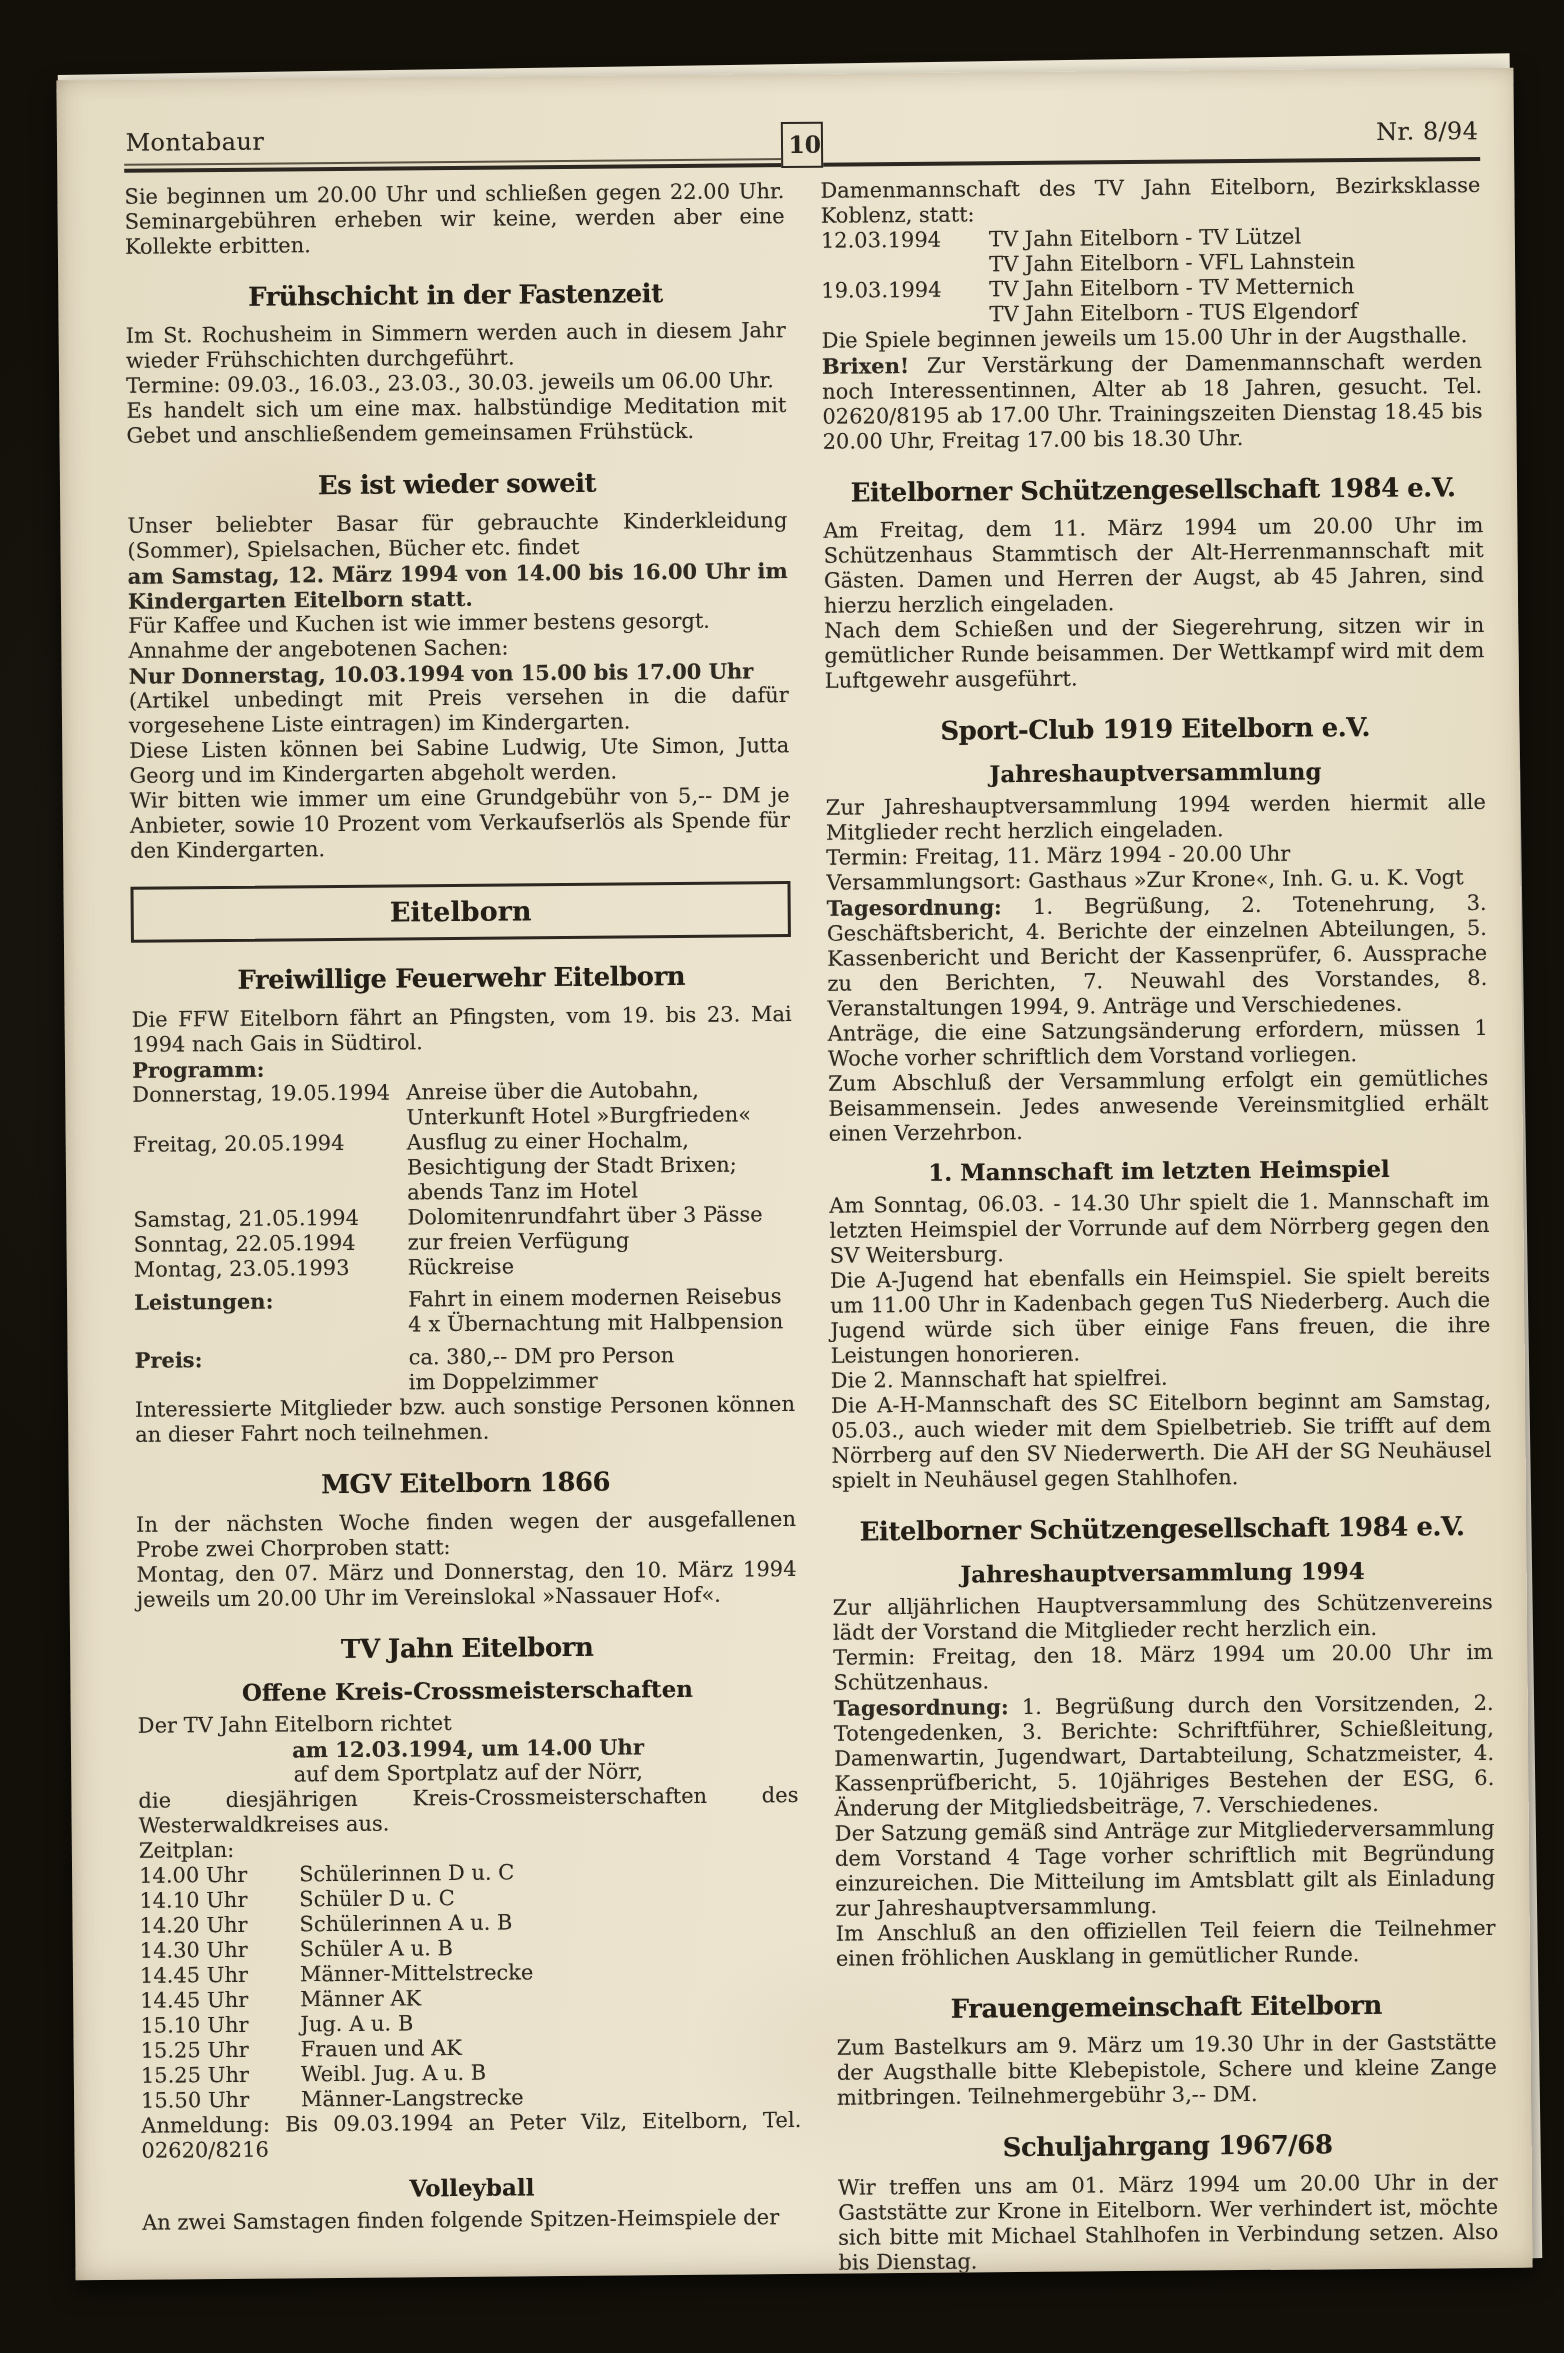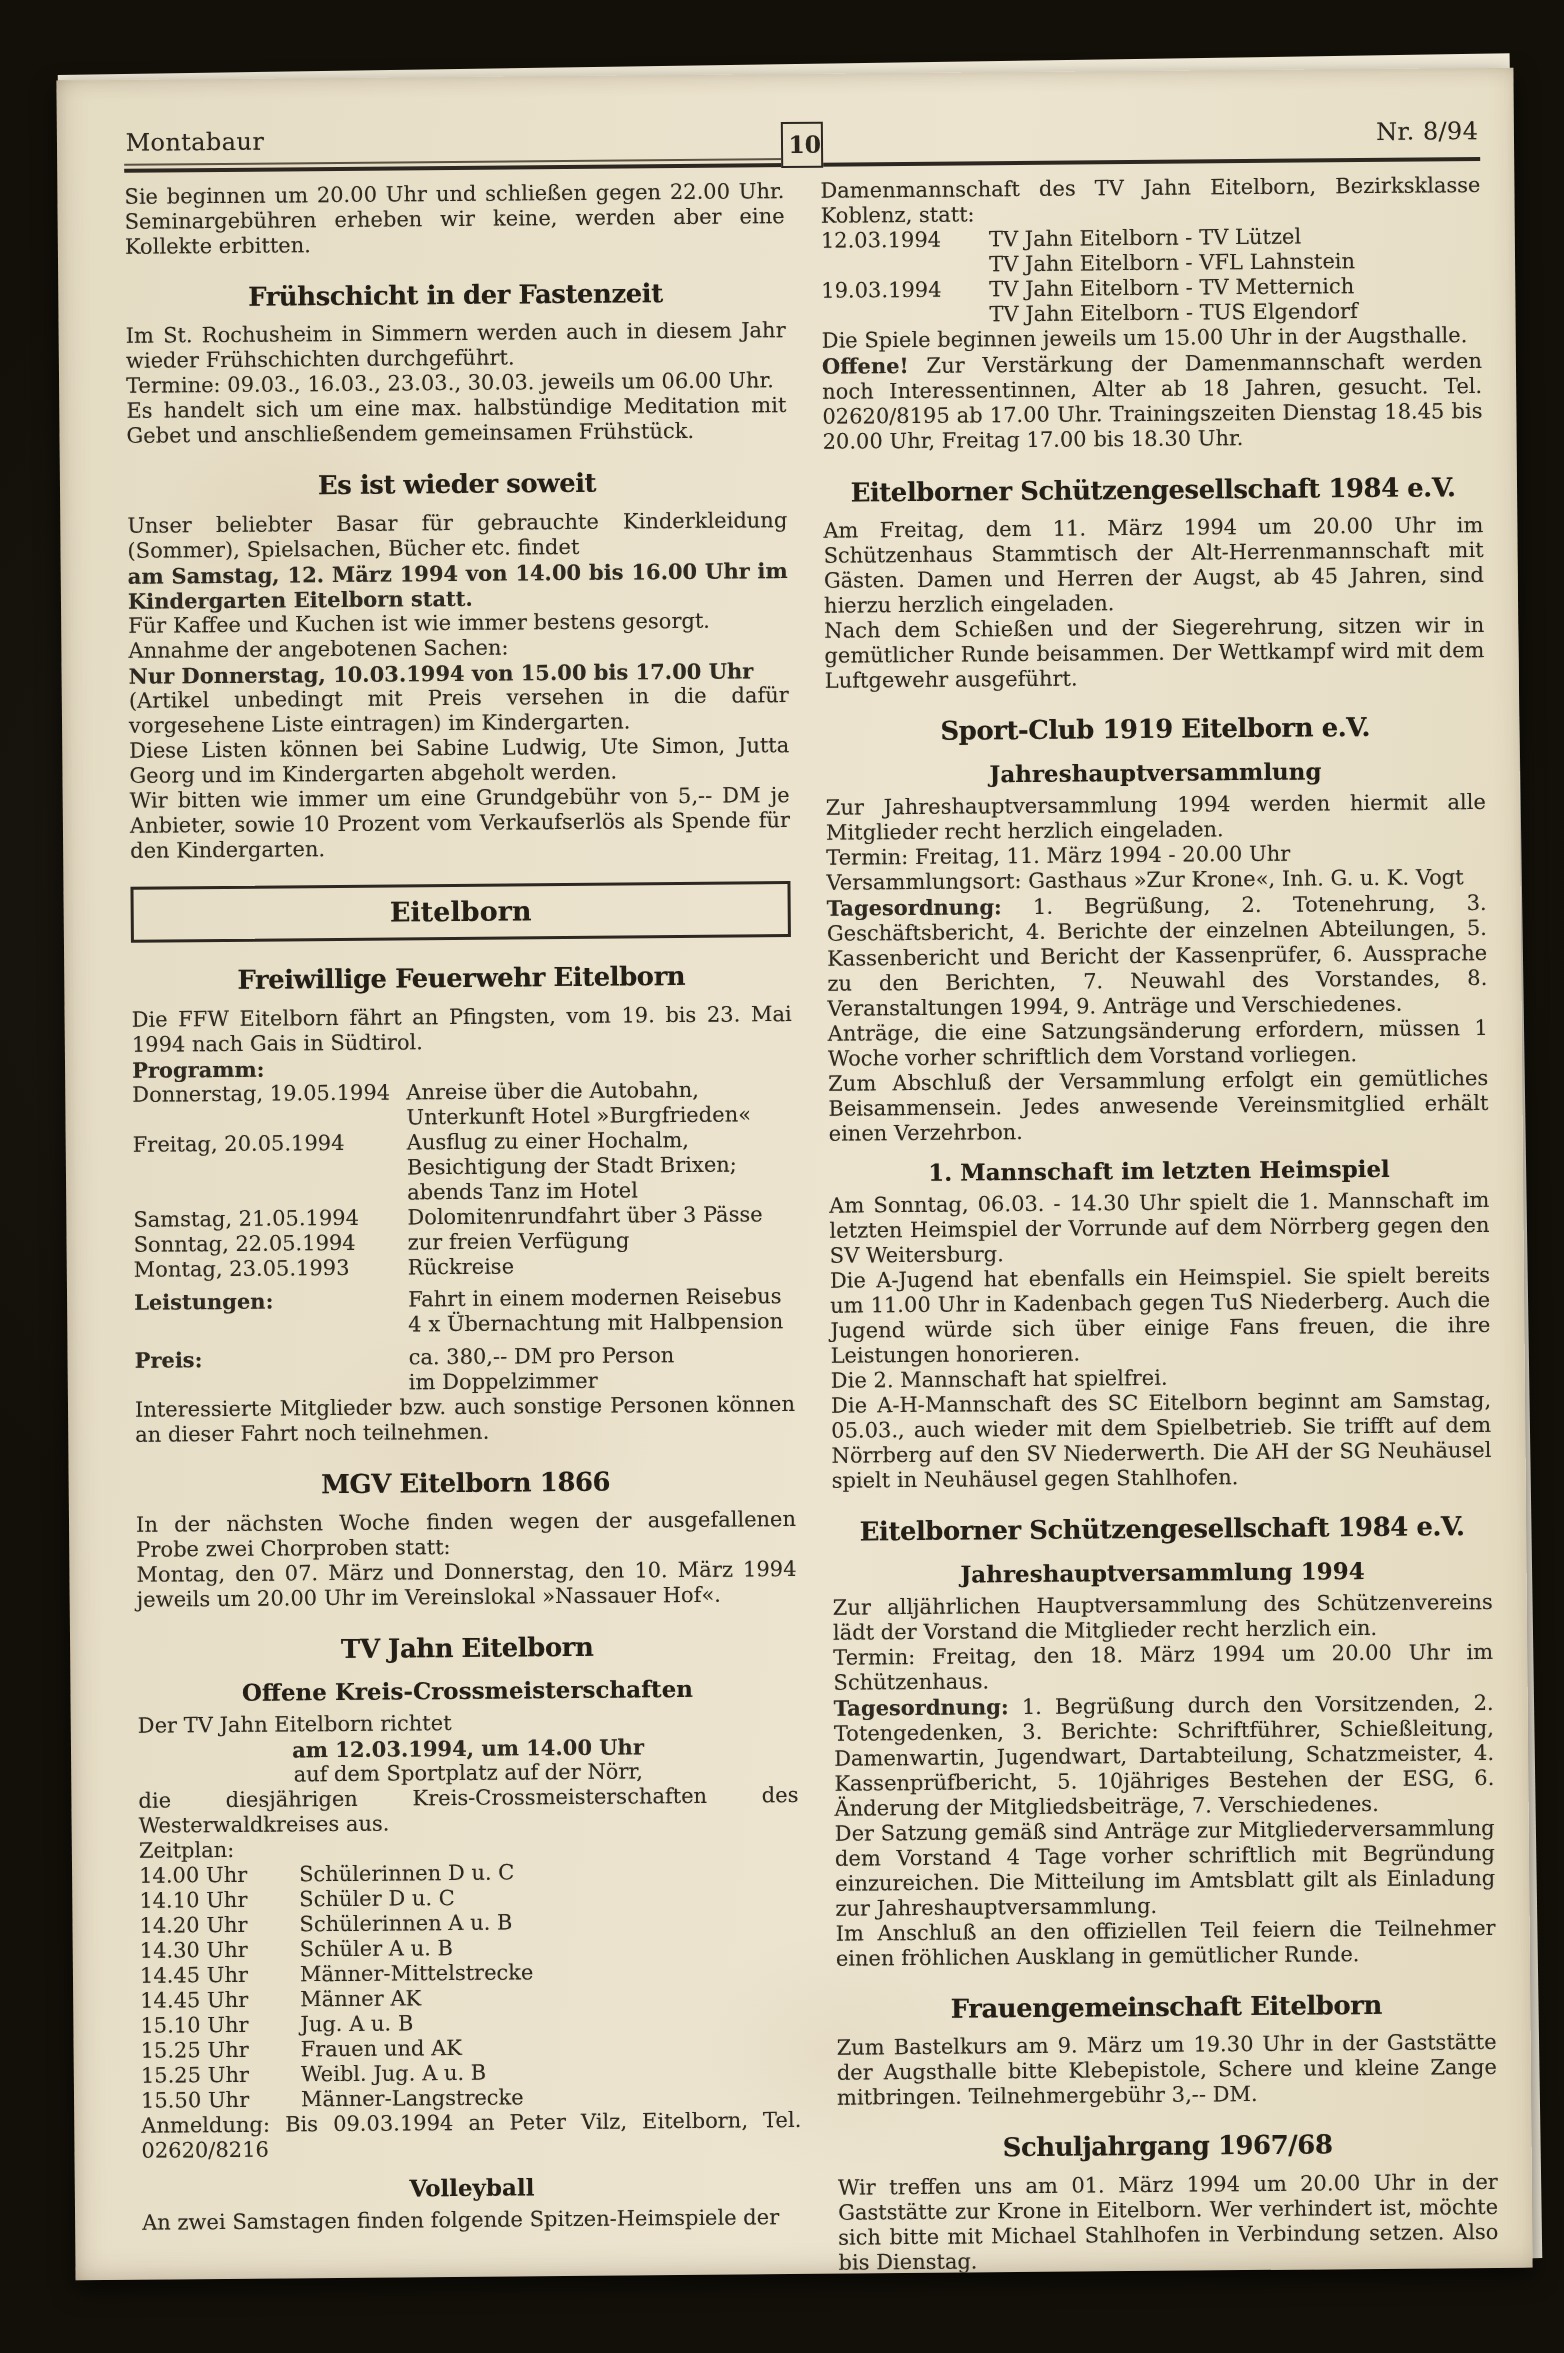--- a/index.html
+++ b/index.html
@@ -260,21 +260,21 @@
               </div>
             </div>
             <div class="row" style="--lw: 168px;">
               <div class="rl"></div>
               <div class="rv">
                 <div class="line">TV Jahn Eitelborn - TUS Elgendorf</div>
               </div>
             </div>
           </div>
           <div class="p">Die Spiele beginnen jeweils um 15.00 Uhr in der Augsthalle.</div>
-          <div class="p"><span class="bold">Offene!</span><span> Zur Verstärkung der Damenmannschaft werden noch Interessentinnen, Alter ab 18 Jahren, gesucht. Tel. 02620/8195 ab 17.00 Uhr. Trainingszeiten Dienstag 18.45 bis 20.00 Uhr, Freitag 17.00 bis 18.30 Uhr.</span></div>
+          <div class="p"><span class="bold">Brixen!</span><span> Zur Verstärkung der Damenmannschaft werden noch Interessentinnen, Alter ab 18 Jahren, gesucht. Tel. 02620/8195 ab 17.00 Uhr. Trainingszeiten Dienstag 18.45 bis 20.00 Uhr, Freitag 17.00 bis 18.30 Uhr.</span></div>
           <div class="h1">Eitelborner Schützengesellschaft 1984 e.V.</div>
           <div class="p">Am Freitag, dem 11. März 1994 um 20.00 Uhr im Schützenhaus Stammtisch der Alt-Herrenmannschaft mit Gästen. Damen und Herren der Augst, ab 45 Jahren, sind hierzu herzlich eingeladen.</div>
           <div class="p">Nach dem Schießen und der Siegerehrung, sitzen wir in gemütlicher Runde beisammen. Der Wettkampf wird mit dem Luftgewehr ausgeführt.</div>
           <div class="h1">Sport-Club 1919 Eitelborn e.V.</div>
           <div class="h2">Jahreshauptversammlung</div>
           <div class="p">Zur Jahreshauptversammlung 1994 werden hiermit alle Mitglieder recht herzlich eingeladen.</div>
           <div class="p">Termin: Freitag, 11. März 1994 - 20.00 Uhr</div>
           <div class="p">Versammlungsort: Gasthaus »Zur Krone«, Inh. G. u. K. Vogt</div>
           <div class="p"><span class="bold">Tagesordnung:</span><span> 1. Begrüßung, 2. Totenehrung, 3. Geschäftsbericht, 4. Berichte der einzelnen Abteilungen, 5. Kassenbericht und Bericht der Kassenprüfer, 6. Aussprache zu den Berichten, 7. Neuwahl des Vorstandes, 8. Veranstaltungen 1994, 9. Anträge und Verschiedenes.</span></div>
           <div class="p">Anträge, die eine Satzungsänderung erfordern, müssen 1 Woche vorher schriftlich dem Vorstand vorliegen.</div>

